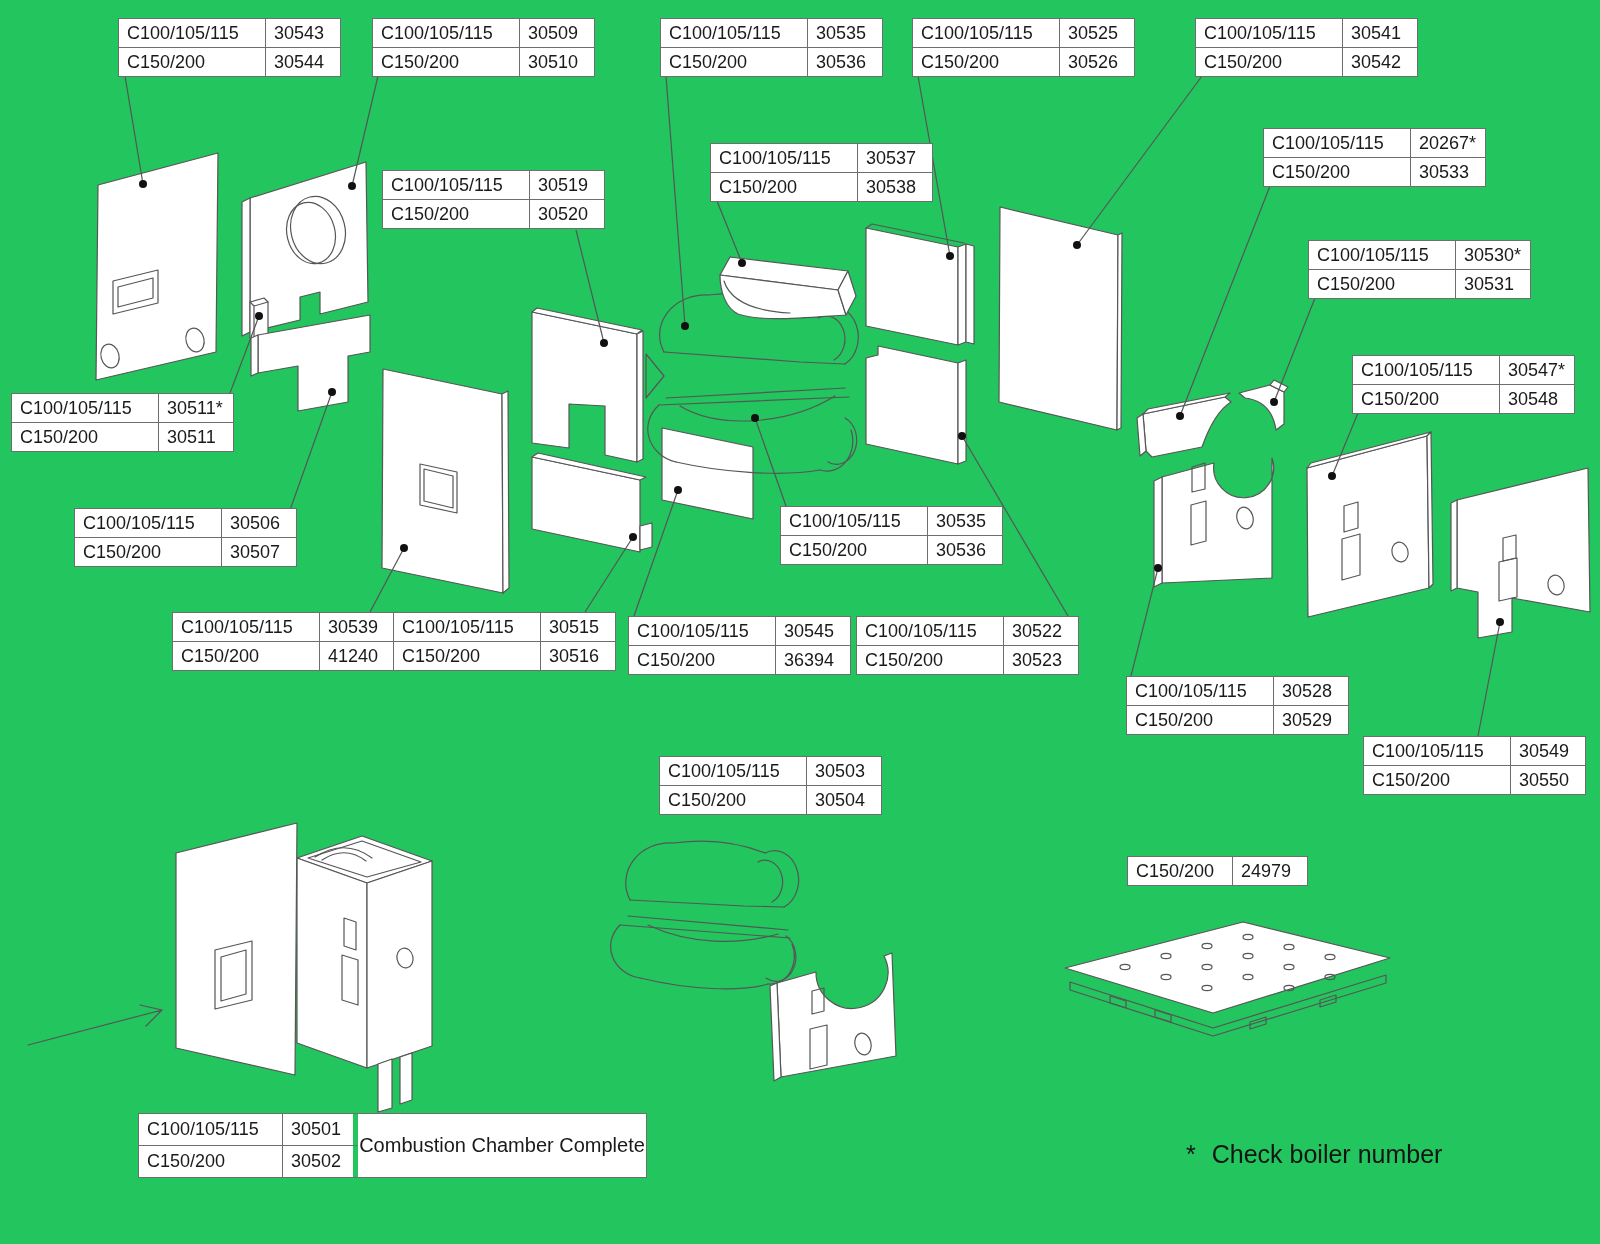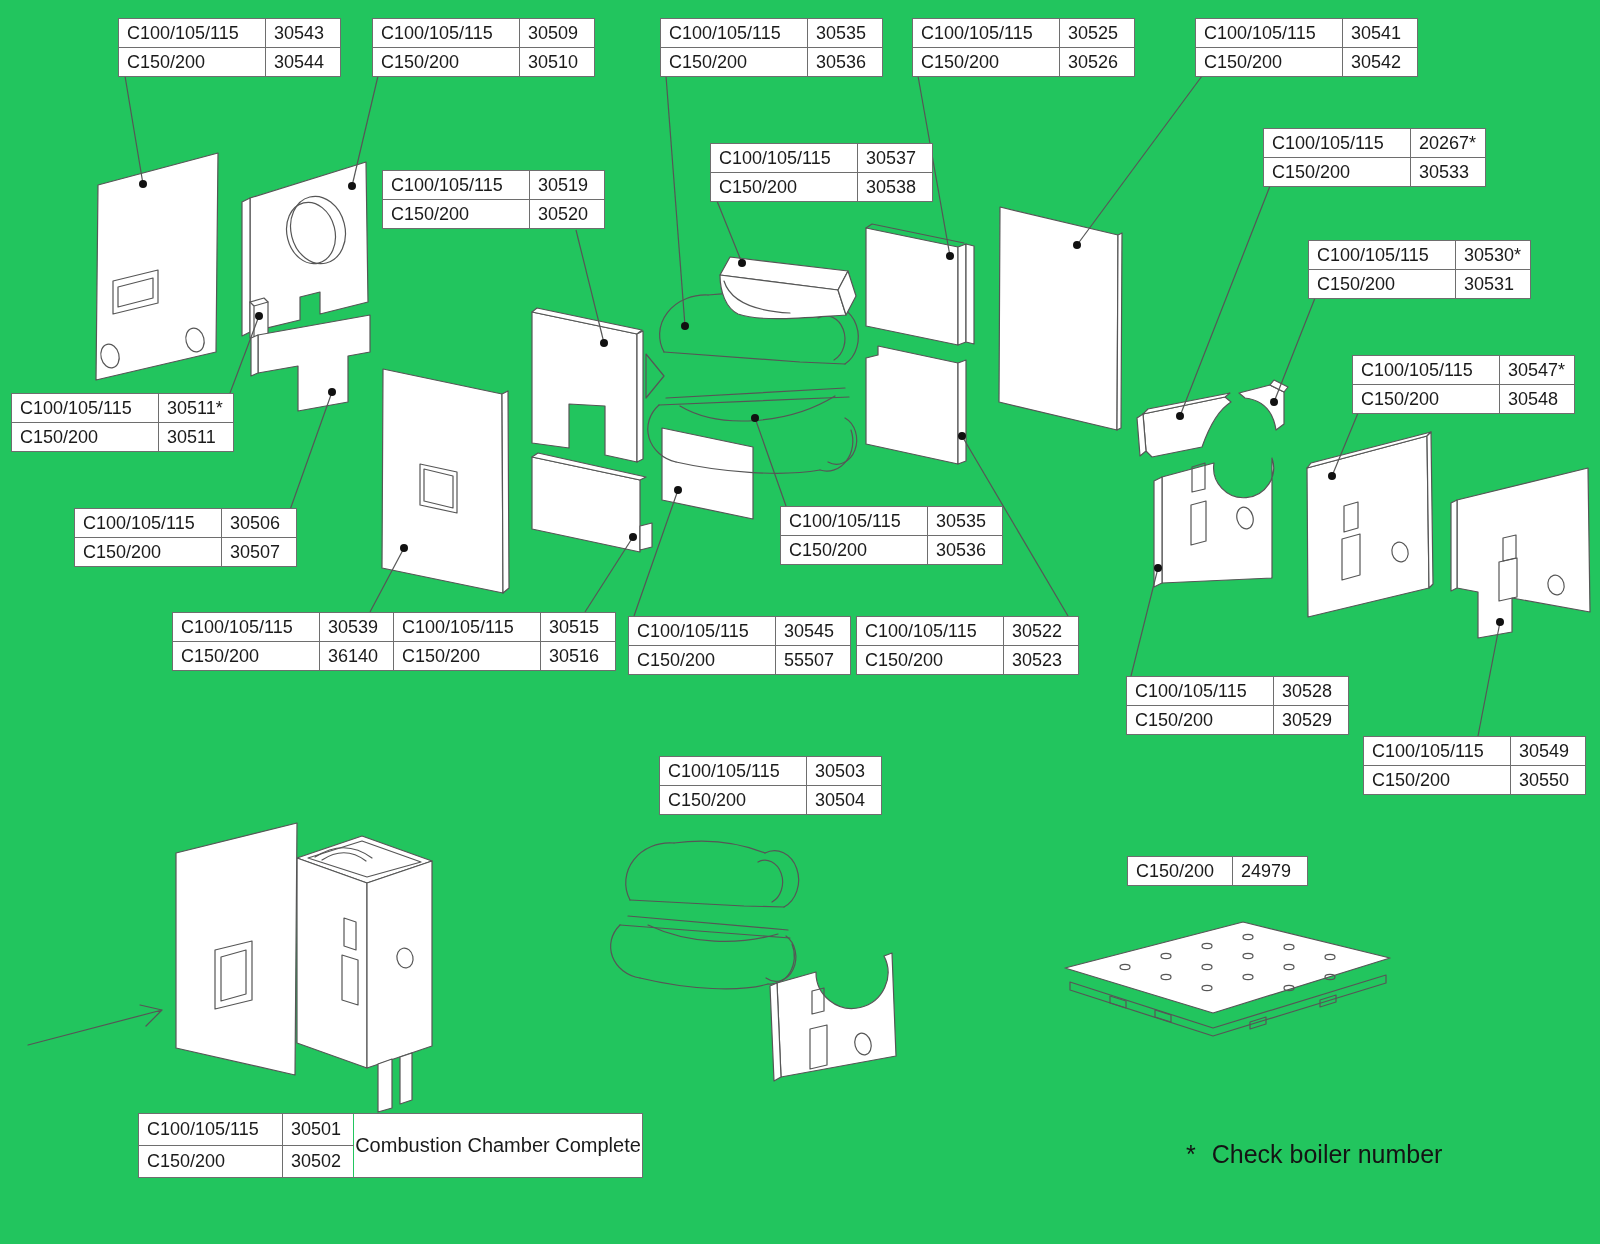--- a/index.html
+++ b/index.html
@@ -12,21 +12,21 @@
   .pt .row:last-child{border-bottom:none;}
   .pt .m{width:138px;padding-left:8px;border-right:1px solid #6e6e6e;white-space:nowrap;}
   .pt .p{width:66px;padding-left:8px;white-space:nowrap;}
   .pt.single .m{width:96px;}
   
   .ct{position:absolute;border:1px solid #6e6e6e;background:#fff;font-size:18px;line-height:31px;display:flex;}
   .ct .cols{display:flex;flex-direction:column;}
   .ct .crow{display:flex;border-bottom:1px solid #6e6e6e;}
   .ct .crow:last-child{border-bottom:none;}
   .ct .m{width:135px;padding-left:8px;border-right:1px solid #6e6e6e;}
-  .ct .p{width:62px;padding-left:8px;border-right:1px solid #22c55e;}
+  .ct .p{width:62px;padding-left:8px;border-right:5px solid #22c55e;}
   .ct .desc{width:288px;display:flex;align-items:center;justify-content:center;font-size:20px;}
   
   .note{position:absolute;left:958px;top:1020px;font-size:22px;line-height:28px;color:#141414;}
   .note .lbl{display:inline-block;width:152px;}
   .footnote{position:absolute;left:1186px;top:1140px;font-size:25px;color:#141414;text-align:center;}
   .footnote .mark{display:inline-block;margin-right:16px;}
 </style>
 </head>
 <body>
 
@@ -378,41 +378,41 @@
         <span class="p">30507</span>
       </div>
 </div>
 <div class="pt" style="left:172px;top:612px">
   <div class="row">
         <span class="m">C100/105/115</span>
         <span class="p">30539</span>
       </div>
   <div class="row">
         <span class="m">C150/200</span>
-        <span class="p">36140</span>
+        <span class="p">41240</span>
       </div>
 </div>
 <div class="pt" style="left:393px;top:612px">
   <div class="row">
         <span class="m">C100/105/115</span>
         <span class="p">30515</span>
       </div>
   <div class="row">
         <span class="m">C150/200</span>
         <span class="p">30516</span>
       </div>
 </div>
 <div class="pt" style="left:628px;top:616px">
   <div class="row">
         <span class="m">C100/105/115</span>
         <span class="p">30545</span>
       </div>
   <div class="row">
         <span class="m">C150/200</span>
-        <span class="p">55507</span>
+        <span class="p">36394</span>
       </div>
 </div>
 <div class="pt" style="left:856px;top:616px">
   <div class="row">
         <span class="m">C100/105/115</span>
         <span class="p">30522</span>
       </div>
   <div class="row">
         <span class="m">C150/200</span>
         <span class="p">30523</span>

